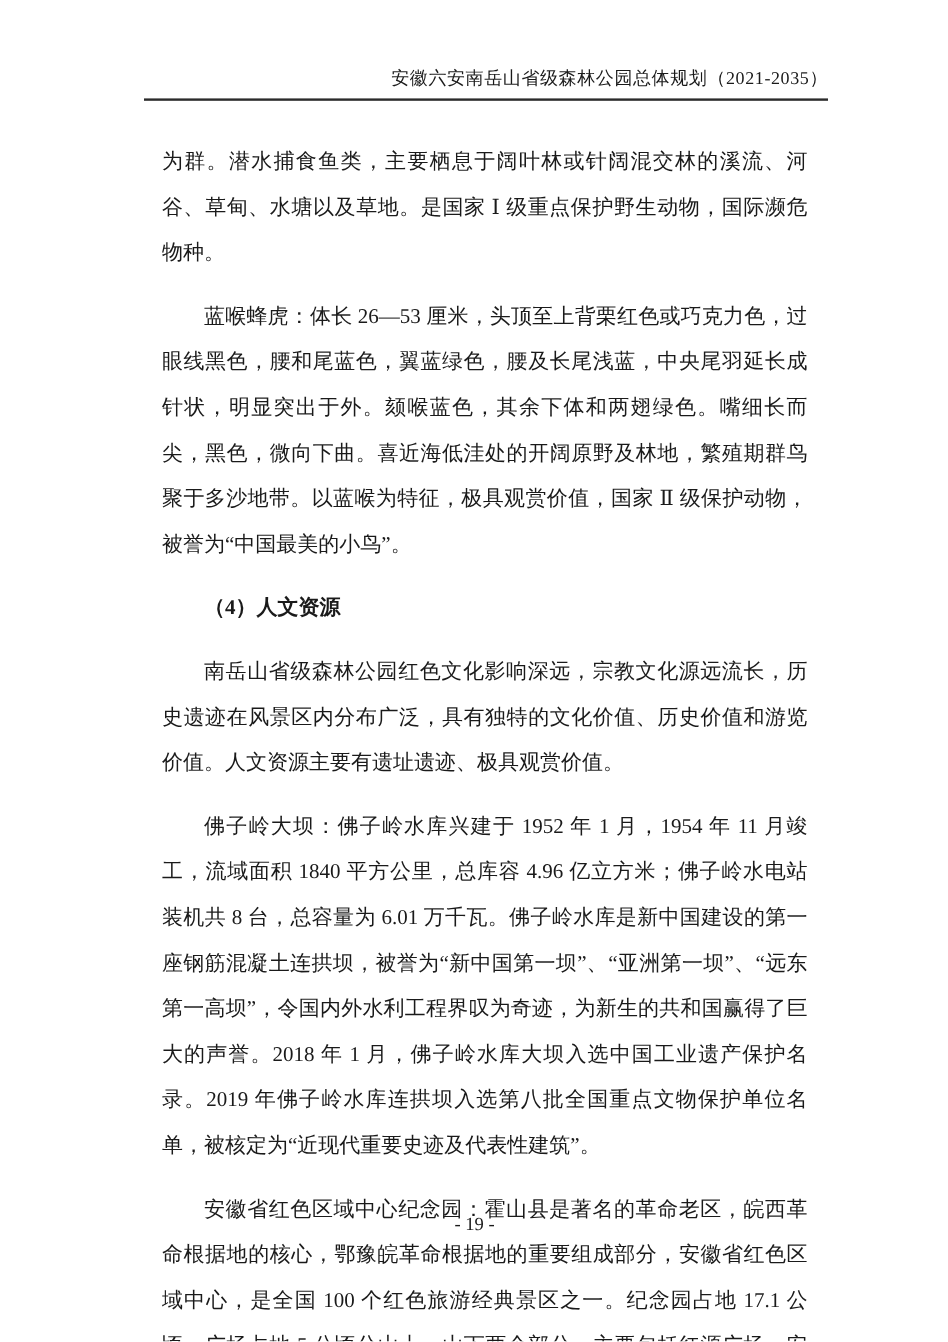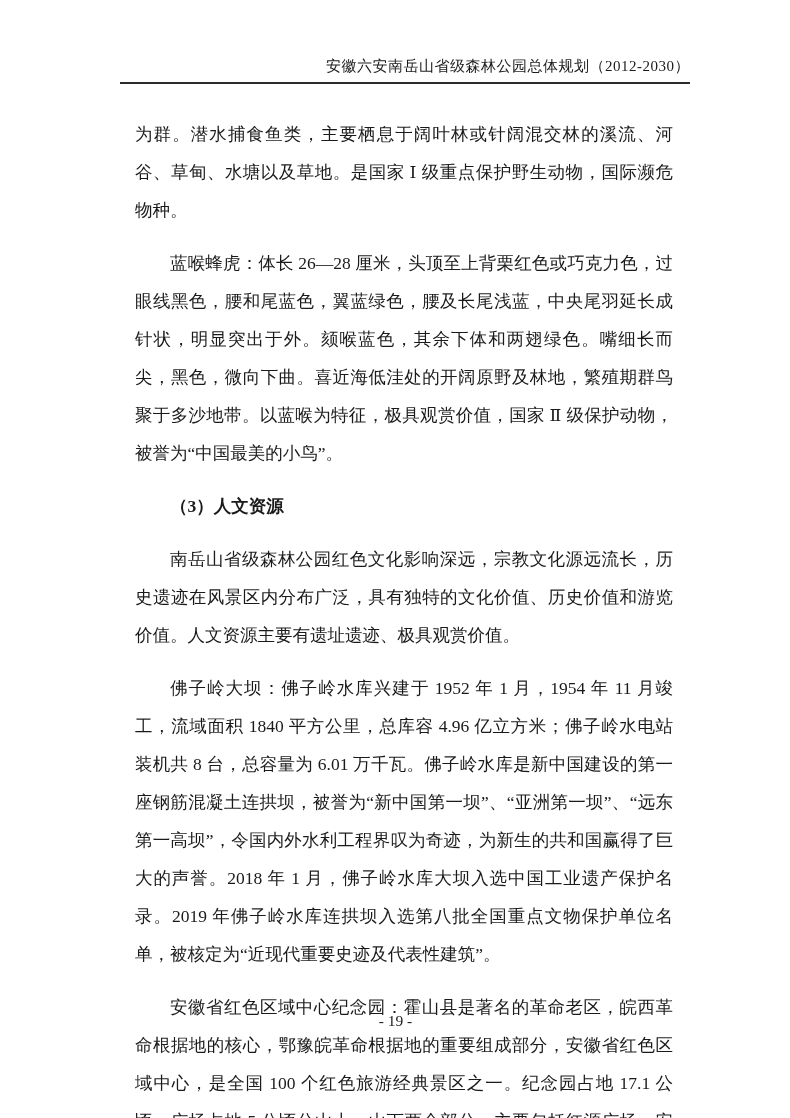--- a/index.html
+++ b/index.html
@@ -58,27 +58,27 @@
     line-height: 22px;
     margin-left: 13px;
   }
 </style>
 </head>
 <body>
 
 <div class="page">
 
   <div class="header">
-    <span>安徽六安南岳山省级森林公园总体规划（2012-2030）</span>
+    <span>安徽六安南岳山省级森林公园总体规划（2021-2035）</span>
   </div>
 
   <div class="content">
     <p>为群。潜水捕食鱼类，主要栖息于阔叶林或针阔混交林的溪流、河谷、草甸、水塘以及草地。是国家 Ⅰ 级重点保护野生动物，国际濒危物种。</p>
-    <p class="indent">蓝喉蜂虎：体长 26—28 厘米，头顶至上背栗红色或巧克力色，过眼线黑色，腰和尾蓝色，翼蓝绿色，腰及长尾浅蓝，中央尾羽延长成针状，明显突出于外。颏喉蓝色，其余下体和两翅绿色。嘴细长而尖，黑色，微向下曲。喜近海低洼处的开阔原野及林地，繁殖期群鸟聚于多沙地带。以蓝喉为特征，极具观赏价值，国家 Ⅱ 级保护动物，被誉为“中国最美的小鸟”。</p>
-    <p class="section-heading">（3）人文资源</p>
+    <p class="indent">蓝喉蜂虎：体长 26—53 厘米，头顶至上背栗红色或巧克力色，过眼线黑色，腰和尾蓝色，翼蓝绿色，腰及长尾浅蓝，中央尾羽延长成针状，明显突出于外。颏喉蓝色，其余下体和两翅绿色。嘴细长而尖，黑色，微向下曲。喜近海低洼处的开阔原野及林地，繁殖期群鸟聚于多沙地带。以蓝喉为特征，极具观赏价值，国家 Ⅱ 级保护动物，被誉为“中国最美的小鸟”。</p>
+    <p class="section-heading">（4）人文资源</p>
     <p class="indent">南岳山省级森林公园红色文化影响深远，宗教文化源远流长，历史遗迹在风景区内分布广泛，具有独特的文化价值、历史价值和游览价值。人文资源主要有遗址遗迹、极具观赏价值。</p>
     <p class="indent">佛子岭大坝：佛子岭水库兴建于 1952 年 1 月，1954 年 11 月竣工，流域面积 1840 平方公里，总库容 4.96 亿立方米；佛子岭水电站装机共 8 台，总容量为 6.01 万千瓦。佛子岭水库是新中国建设的第一座钢筋混凝土连拱坝，被誉为“新中国第一坝”、“亚洲第一坝”、“远东第一高坝”，令国内外水利工程界叹为奇迹，为新生的共和国赢得了巨大的声誉。2018 年 1 月，佛子岭水库大坝入选中国工业遗产保护名录。2019 年佛子岭水库连拱坝入选第八批全国重点文物保护单位名单，被核定为“近现代重要史迹及代表性建筑”。</p>
     <p class="indent">安徽省红色区域中心纪念园：霍山县是著名的革命老区，皖西革命根据地的核心，鄂豫皖革命根据地的重要组成部分，安徽省红色区域中心，是全国 100 个红色旅游经典景区之一。纪念园占地 17.1 公顷，广场占地 5 公顷分山上、山下两个部分，主要包括红源广场、安徽省红色区域中心纪念馆、传贤亭、淠西亭、六霍起义纪念亭等设施。该园是六安市红色旅游重点工程，是全国爱国主义教育示范基地。</p>
   </div>
 
   <div class="footer">
     <span>- 19 -</span>
   </div>
 
 </div>

